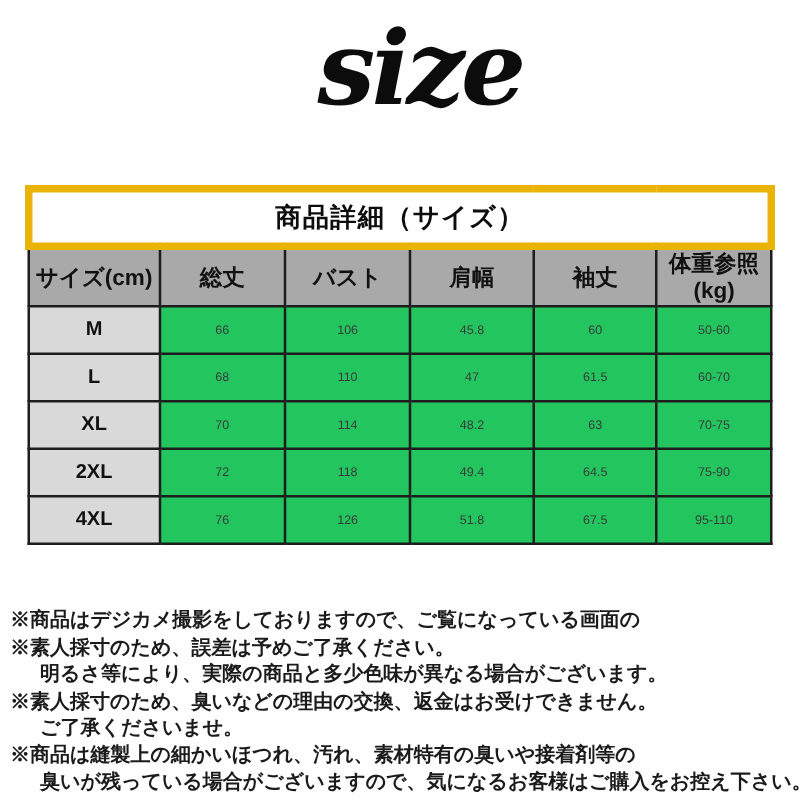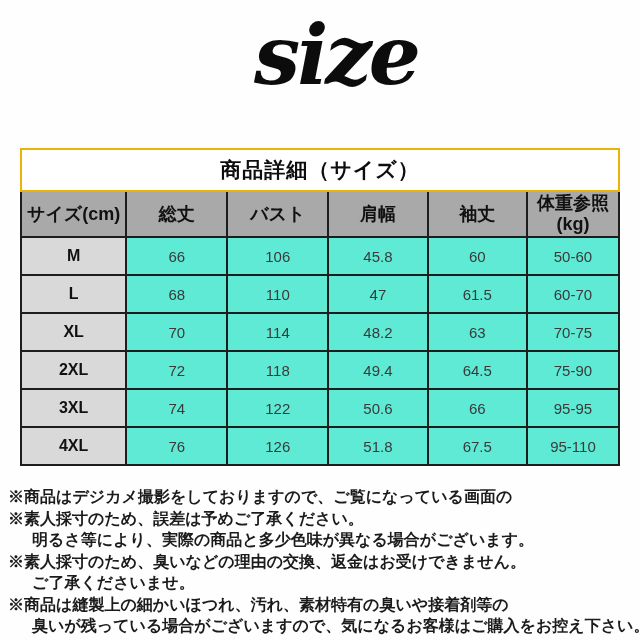--- a/index.html
+++ b/index.html
@@ -33,21 +33,21 @@
   }
   table.size-table {
     width: 100%;
     border-collapse: collapse;
     table-layout: fixed;
   }
   .size-table td, .size-table th { text-align: center; vertical-align: middle; }
 
   .title-cell {
     background: #ffffff;
-    border: 2px solid #eab308;
+    border: 6px solid #eab308;
     height: 38px;
     font-family: "Liberation Serif", serif;
     font-weight: bold;
     font-size: 21px;
     color: #0d0d0d;
     letter-spacing: 1px;
   }
   .head-cell {
     background: #a9a9a9;
     border: 2px solid #1d1d1d;
@@ -61,23 +61,23 @@
   }
   .size-cell {
     background: #d9d9d9;
     border: 2px solid #1d1d1d;
     height: 34px;
     font-weight: bold;
     font-size: 16px;
     color: #111111;
   }
   .val-cell {
-    background: #5eead4;
+    background: #22c55e;
     border: 2px solid #1d1d1d;
-    font-size: 15px;
+    font-size: 10px;
     color: #3a3a3a;
   }
 
   
   .notes {
     position: absolute;
     left: 8px; top: 486px; width: 630px;
     font-size: 16px;
     line-height: 21.5px;
     font-weight: 600;
@@ -141,28 +141,20 @@
       </tr>
       <tr>
         <td class="size-cell">2XL</td>
         <td class="val-cell">72</td>
         <td class="val-cell">118</td>
         <td class="val-cell">49.4</td>
         <td class="val-cell">64.5</td>
         <td class="val-cell">75-90</td>
       </tr>
       <tr>
-        <td class="size-cell">3XL</td>
-        <td class="val-cell">74</td>
-        <td class="val-cell">122</td>
-        <td class="val-cell">50.6</td>
-        <td class="val-cell">66</td>
-        <td class="val-cell">95-95</td>
-      </tr>
-      <tr>
         <td class="size-cell">4XL</td>
         <td class="val-cell">76</td>
         <td class="val-cell">126</td>
         <td class="val-cell">51.8</td>
         <td class="val-cell">67.5</td>
         <td class="val-cell">95-110</td>
       </tr>
     </tbody>
   </table>
 </div>

